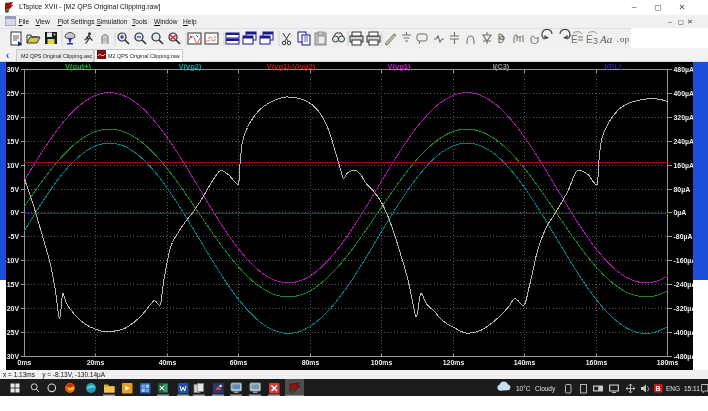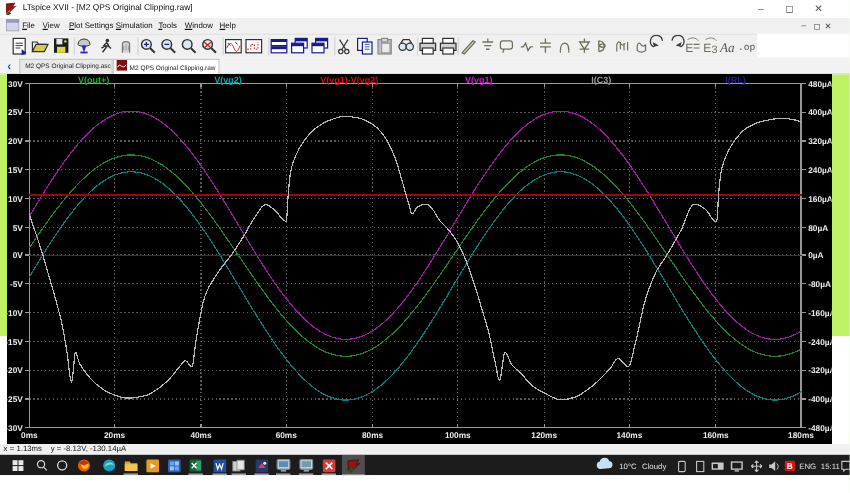--- a/index.html
+++ b/index.html
@@ -9,21 +9,21 @@
 .menubar{position:absolute;left:0;top:15px;width:708px;height:12.5px;background:#f0f0f0;font-size:6.6px;color:#111}
 .menubar span{position:absolute;top:2.5px}
 .mdibtn{position:absolute;top:3px;font-size:7px;color:#444}
 .toolbar{position:absolute;left:0;top:27.5px;width:708px;height:20px;background:#f0f0f0;border-top:1px solid #e0e0e0}
 .toolbar-end{position:absolute;left:631px;top:27.5px;width:77px;height:20px;background:#fff}
 .tabbar{position:absolute;left:0;top:47.5px;width:708px;height:14.5px;background:#f2f2f2;border-bottom:1px solid #dcdcdc}
 .tab{position:absolute;top:1px;height:13.5px;font-size:5.4px;color:#222;line-height:12.5px;white-space:nowrap;overflow:hidden}
 .tab1{left:16px;width:78px;background:#e9e9e9;border:1px solid #c8c8c8;border-bottom:0;padding-left:4px}
 .tab2{left:94px;width:89px;background:#ffffff;border:1px solid #c8c8c8;border-bottom:0}
 .navarr{position:absolute;left:6px;top:2px;color:#2a52be;font-size:10px;font-weight:bold}
-.plotwrap{position:absolute;left:0;top:62px;width:708px;height:218px;background:#bef264}
+.plotwrap{position:absolute;left:0;top:62px;width:708px;height:218px;background:#1d4ed8}
 .plotblack{position:absolute;left:6px;top:0;width:687px;height:308px;background:#000;transform:translateZ(0);will-change:transform}
 .ax{font:bold 6.9px "Liberation Sans";fill:#ededed}
 .tl{font:bold 7.5px "Liberation Sans"}
 .status{position:absolute;left:0;top:370px;width:708px;height:8.5px;background:#f0f0f0;font-size:6.5px;color:#111}
 .taskbar{position:absolute;left:0;top:378.5px;width:708px;height:17.5px;background:#1c1c1c}
 .bottomwhite{position:absolute;left:0;top:396px;width:708px;height:15px;background:#ffffff}
 </style></head>
 <body>
 <div class="titlebar">
  <svg class="title-ico" width="11" height="11">

